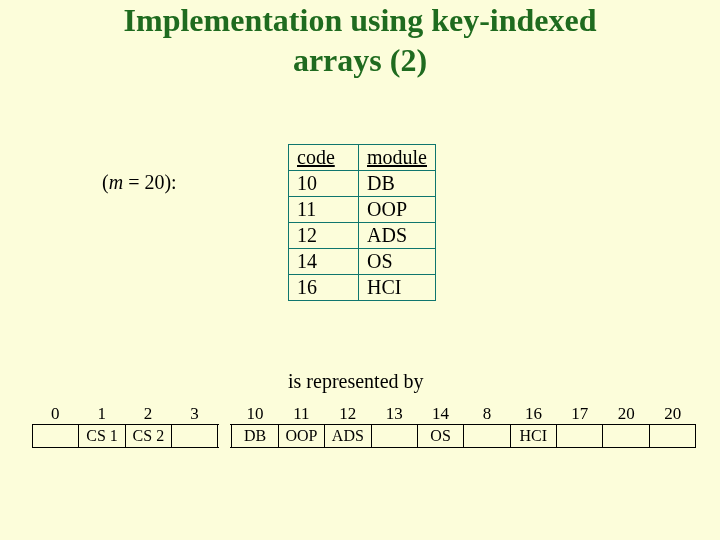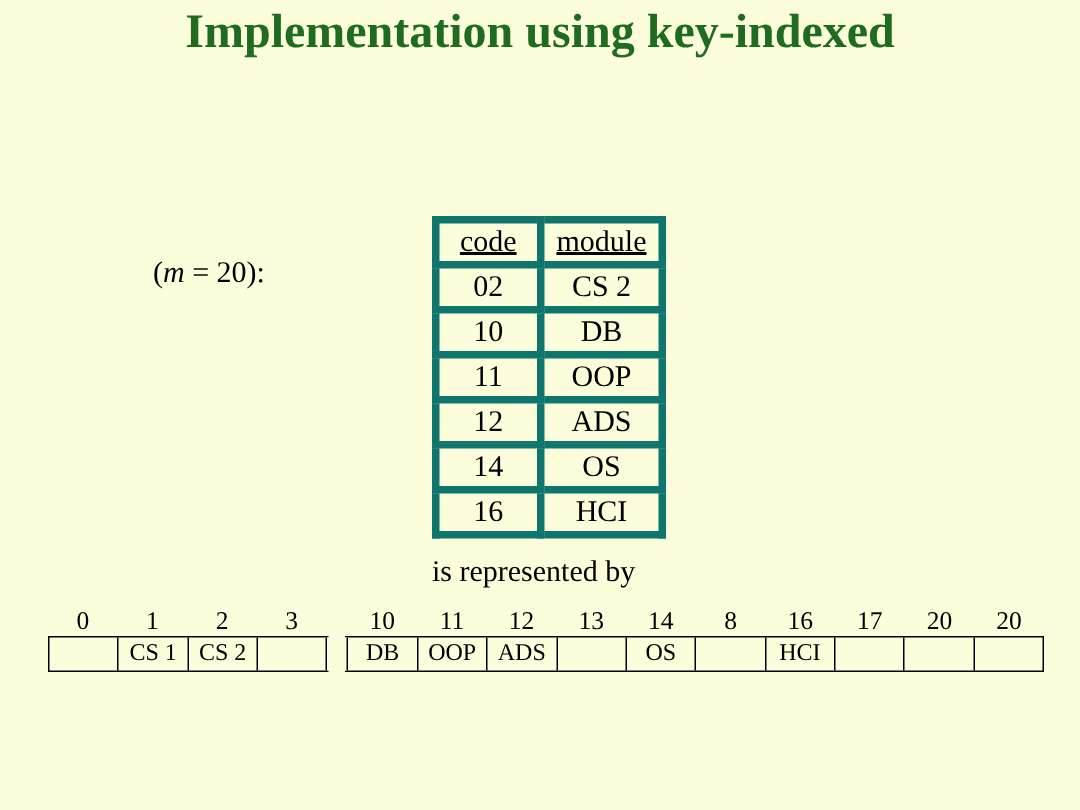--- a/index.html
+++ b/index.html
@@ -27,23 +27,23 @@
   }
   .illustration .m { font-style: italic; }
   .table {
     position: absolute;
     left: 288px;
     top: 144px;
     border-collapse: collapse;
     font-size: 20px;
   }
   .table td {
-    border: 5px solid #0f766e;
+    border: 1px solid #0f766e;
     padding: 1px 8px;
-    text-align: center;
+    text-align: left;
     min-width: 70px;
     height: 26px;
   }
   .table tr:first-child td { text-decoration: underline; }
   .represented {
     position: absolute;
     left: 288px;
     top: 370px;
     font-size: 20px;
   }
@@ -90,37 +90,34 @@
   }
   .indices .gapidx {
     flex: 0 0 14px;
   }
 </style>
 </head>
 <body>
 
 <div class="title">
   <span>Implementation using key-indexed</span><br>
+  <span>arrays (2)</span>
 </div>
 
 <div class="illustration">
   <br>
   <span>(</span><span class="m">m</span><span> = 20):</span>
 </div>
 
 <table class="table">
   <tbody>
       <tr>
     <td>code</td>
     <td>module</td>
   </tr>
-  <tr>
-        <td>02</td>
-        <td>CS 2</td>
-      </tr>
   <tr>
         <td>10</td>
         <td>DB</td>
       </tr>
   <tr>
         <td>11</td>
         <td>OOP</td>
       </tr>
   <tr>
         <td>12</td>

